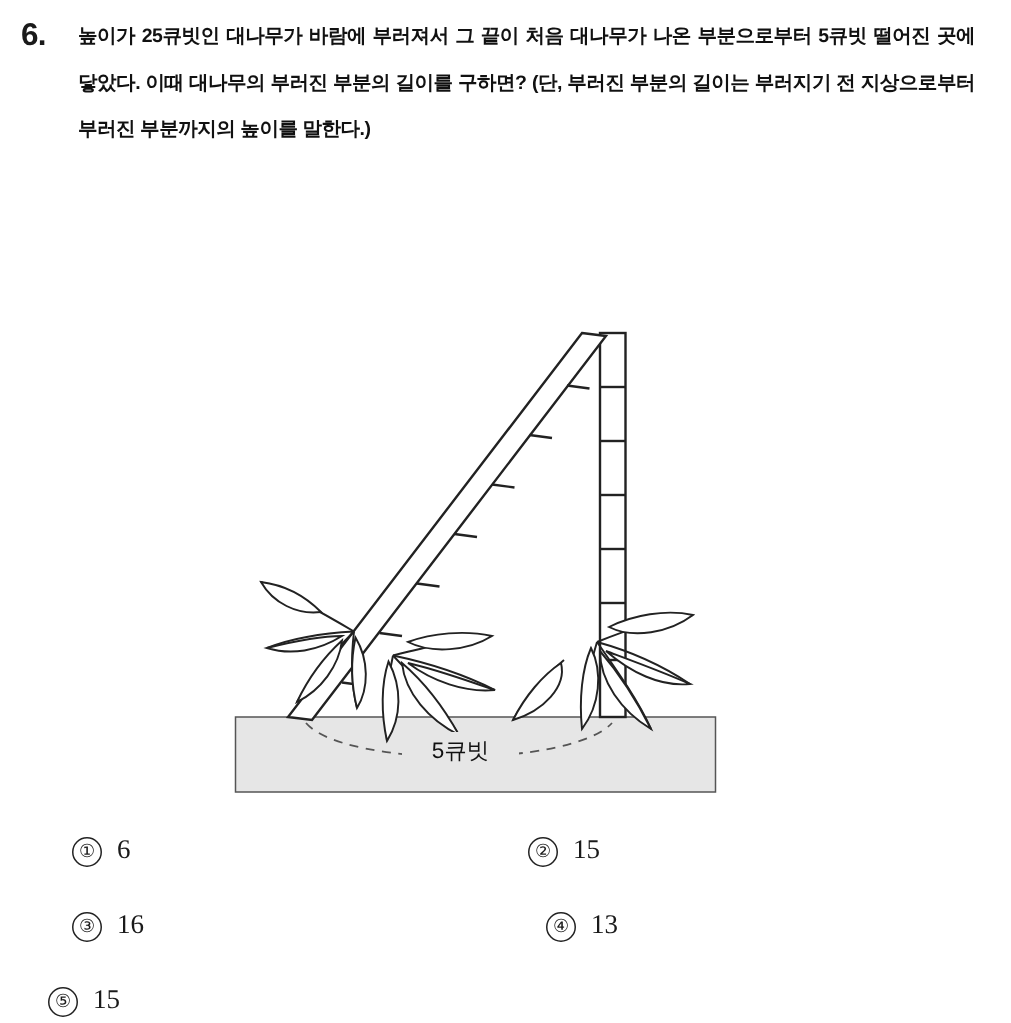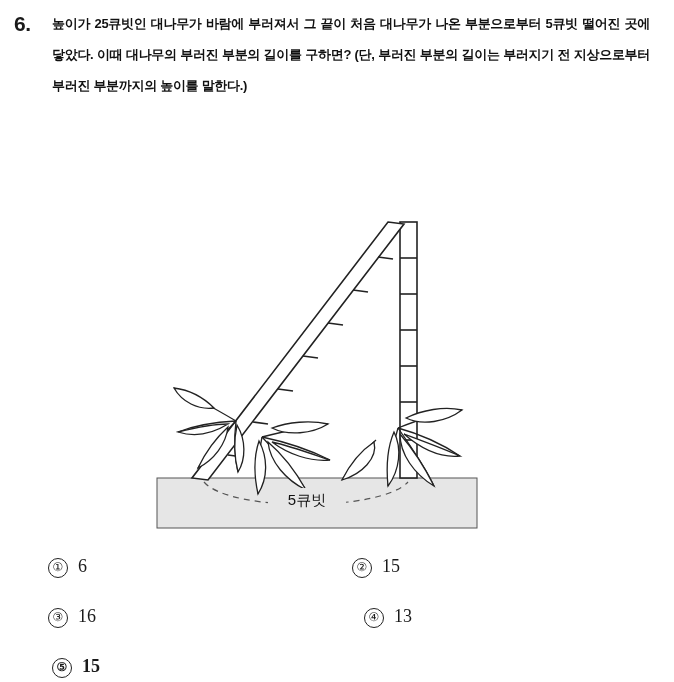--- a/index.html
+++ b/index.html
@@ -88,21 +88,21 @@
     text-align: center;
     font-size: 12px;
     font-family: "Liberation Sans", sans-serif;
     vertical-align: 1px;
     margin-right: 10px;
   }
   .c1 { left: 32px;  top: 8px; }
   .c2 { left: 336px; top: 8px; }
   .c3 { left: 32px;  top: 58px; }
   .c4 { left: 348px; top: 58px; }
-  .c5 { left: 36px;  top: 108px; font-weight: bold; }
+  .c5 { left: 16px;  top: 108px; }
 
   .ground-label {
     font-family: "Liberation Sans", sans-serif;
     font-size: 15px;
     fill: #111;
   }
 </style>
 </head>
 <body>
 

